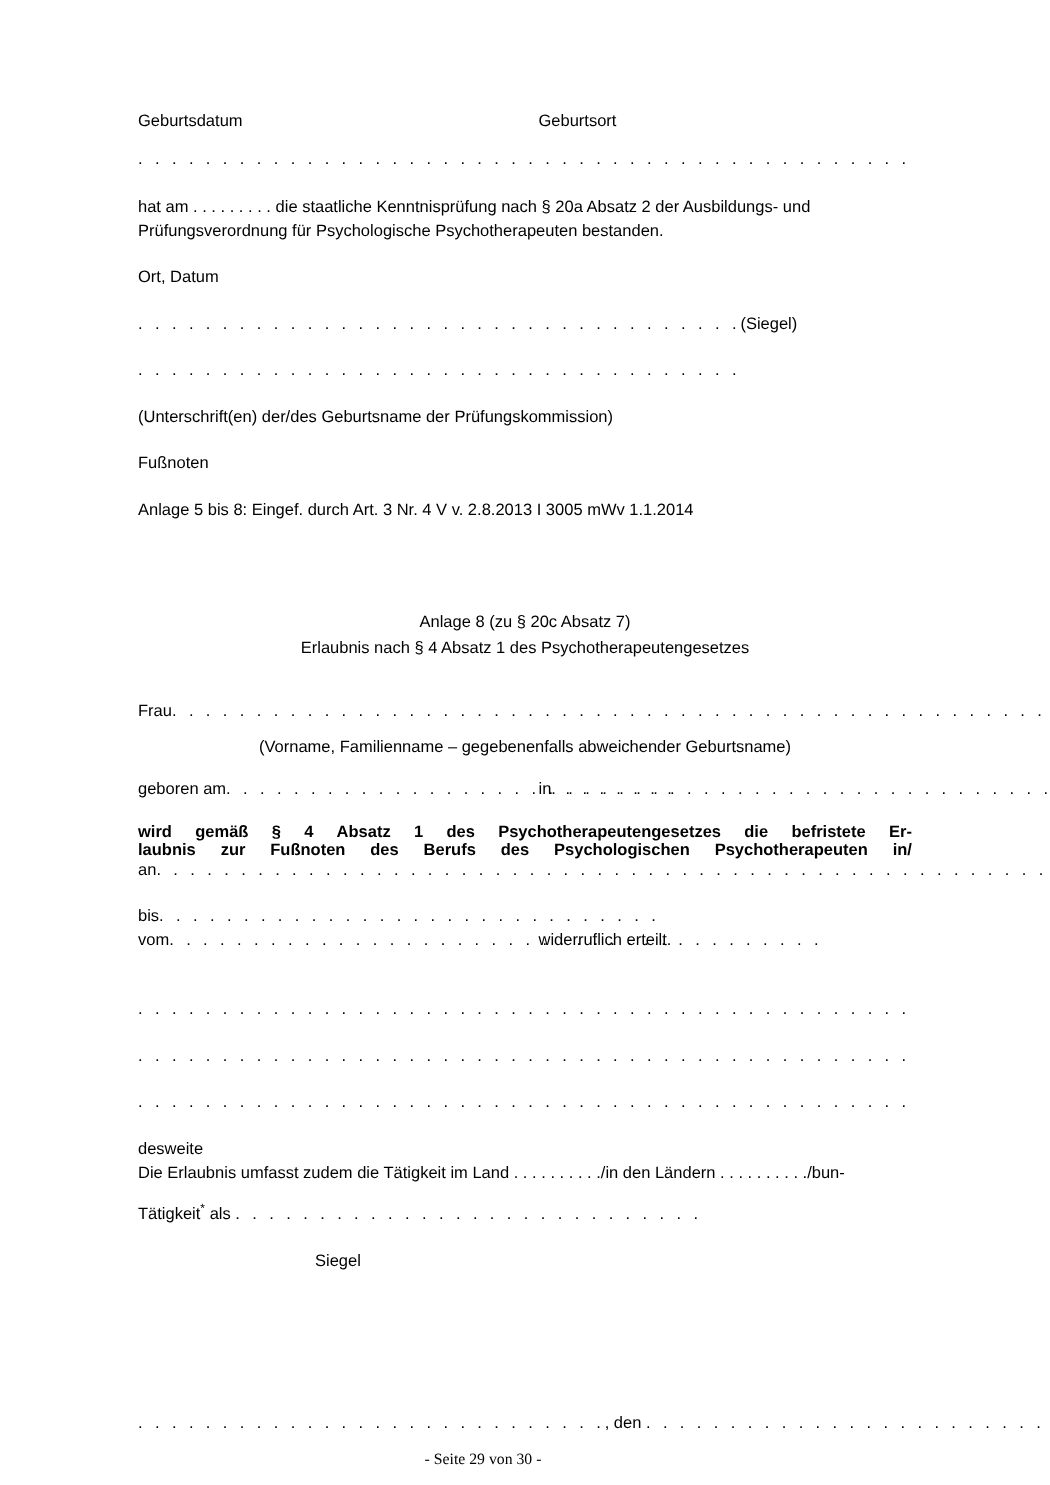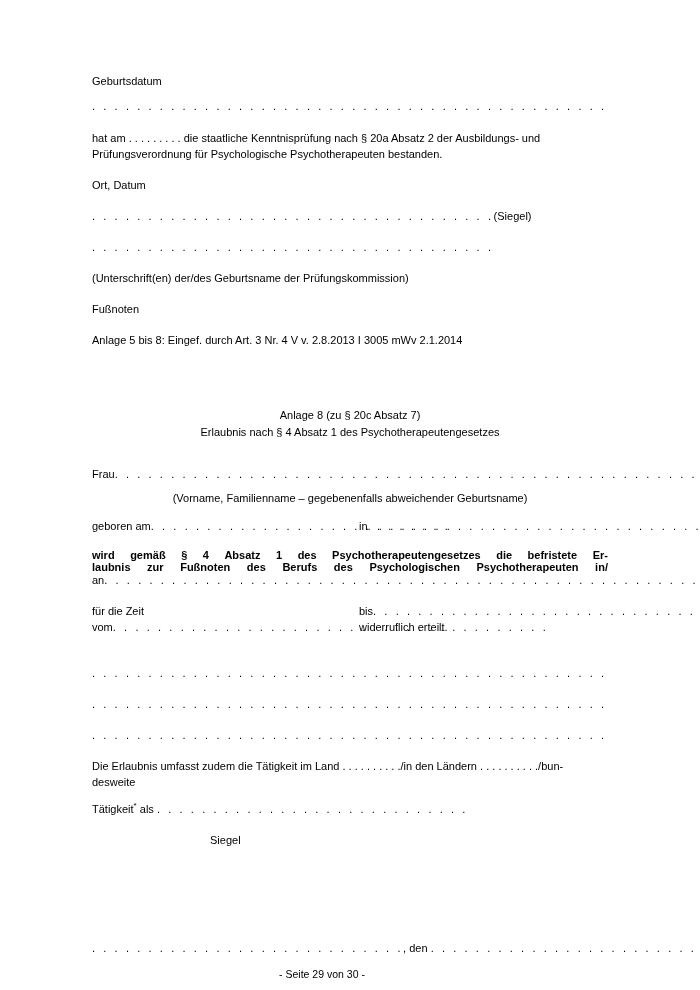--- a/index.html
+++ b/index.html
@@ -72,34 +72,36 @@
     vertical-align: super;
     font-size: 8px;
   }
   .footer {
     position: absolute;
     left: 0;
     top: 968px;
     width: 644px;
     text-align: center;
     font-size: 10.5px;
+    font-family: Liberation Serif, serif;
   }
   .inline-dots {
     letter-spacing: 2.6px;
   }
   .siegel-label { padding-left: 118px; }
 </style>
 </head>
 <body>
 
 <div class="page">
   <div class="content">
 
     <div class="row two-col">
       <span class="c1">Geburtsdatum</span>
+      <span class="c2">Geburtsort</span>
     </div>
 
     <div class="gap-s"></div>
 
     <div class="row">
       <span class="dots" style="width:516px">. . . . . . . . . . . . . . . . . . . . . . . . . . . . . . . . . . . . . . . . . . . . . . . . . . . . . . . . . . . . . . . . . . . . . . . . . . . . . . . . . . . . . . .</span>
     </div>
 
     <div class="gap-m"></div>
 
@@ -124,21 +126,21 @@
     <div class="gap-m"></div>
 
     <div class="row">(Unterschrift(en) der/des Geburtsname der Prüfungskommission)</div>
 
     <div class="gap-m"></div>
 
     <div class="row">Fußnoten</div>
 
     <div class="gap-m"></div>
 
-    <div class="row">Anlage 5 bis 8: Eingef. durch Art. 3 Nr. 4 V v. 2.8.2013 I 3005 mWv 2.1.2014</div>
+    <div class="row">Anlage 5 bis 8: Eingef. durch Art. 3 Nr. 4 V v. 2.8.2013 I 3005 mWv 1.1.2014</div>
 
     <div class="gap-xxl"></div>
 
     <div class="heading">Anlage 8 (zu § 20c Absatz 7)</div>
     <div class="heading">Erlaubnis nach § 4 Absatz 1 des Psychotherapeutengesetzes</div>
 
     <div class="gap-l"></div>
 
 
     <div class="row">
@@ -188,21 +190,20 @@
       <span>in/</span>
     </div>
 
     <div class="row">
       <span>an</span><span class="inline-dots">. . . . . . . . . . . . . . . . . . . . . . . . . . . . . . . . . . . . . . . . . . . . . . . . . . . . . . . . . . . . . . . . . . . . . . . . . . . . . . . . . . . .</span>
     </div>
 
     <div class="gap-m"></div>
 
     <div class="row two-col">
-      <span class="c1">für die Zeit</span>
       <span class="c2">
         <span>bis</span><span class="inline-dots">. . . . . . . . . . . . . . . . . . . . . . . . . . . . . .</span>
       </span>
     </div>
 
     <div class="row two-col">
       <span class="c1">
         <span>vom</span><span class="inline-dots">. . . . . . . . . . . . . . . . . . . . . . . . . . . . . . . . . . . . . . .</span>
       </span>
       <span class="c2">widerruflich erteilt.</span>
@@ -220,22 +221,22 @@
     <div class="row">
       <span class="dots" style="width:516px">. . . . . . . . . . . . . . . . . . . . . . . . . . . . . . . . . . . . . . . . . . . . . . . . . . . . . . . . . . . . . . . . . . . . . . . . . . . . . . . . . . . . . . . .</span>
     </div>
     <div class="gap-m"></div>
     <div class="row">
       <span class="dots" style="width:516px">. . . . . . . . . . . . . . . . . . . . . . . . . . . . . . . . . . . . . . . . . . . . . . . . . . . . . . . . . . . . . . . . . . . . . . . . . . . . . . . . . . . . . . . .</span>
     </div>
 
     <div class="gap-m"></div>
 
+    <div class="row">desweite</div>
     <div class="row">Die Erlaubnis umfasst zudem die Tätigkeit im Land . . . . . . . . . ./in den Ländern . . . . . . . . . ./bun-</div>
-    <div class="row">desweite</div>
 
     <div class="gap-s"></div>
 
     <div class="row">
       <span>Tätigkeit</span><span class="sup">*</span> <span>als</span> <span class="inline-dots">. . . . . . . . . . . . . . . . . . . . . . . . . . . .</span>
     </div>
 
     <div class="gap-m"></div>
 
     <div class="row siegel-label">Siegel</div>

